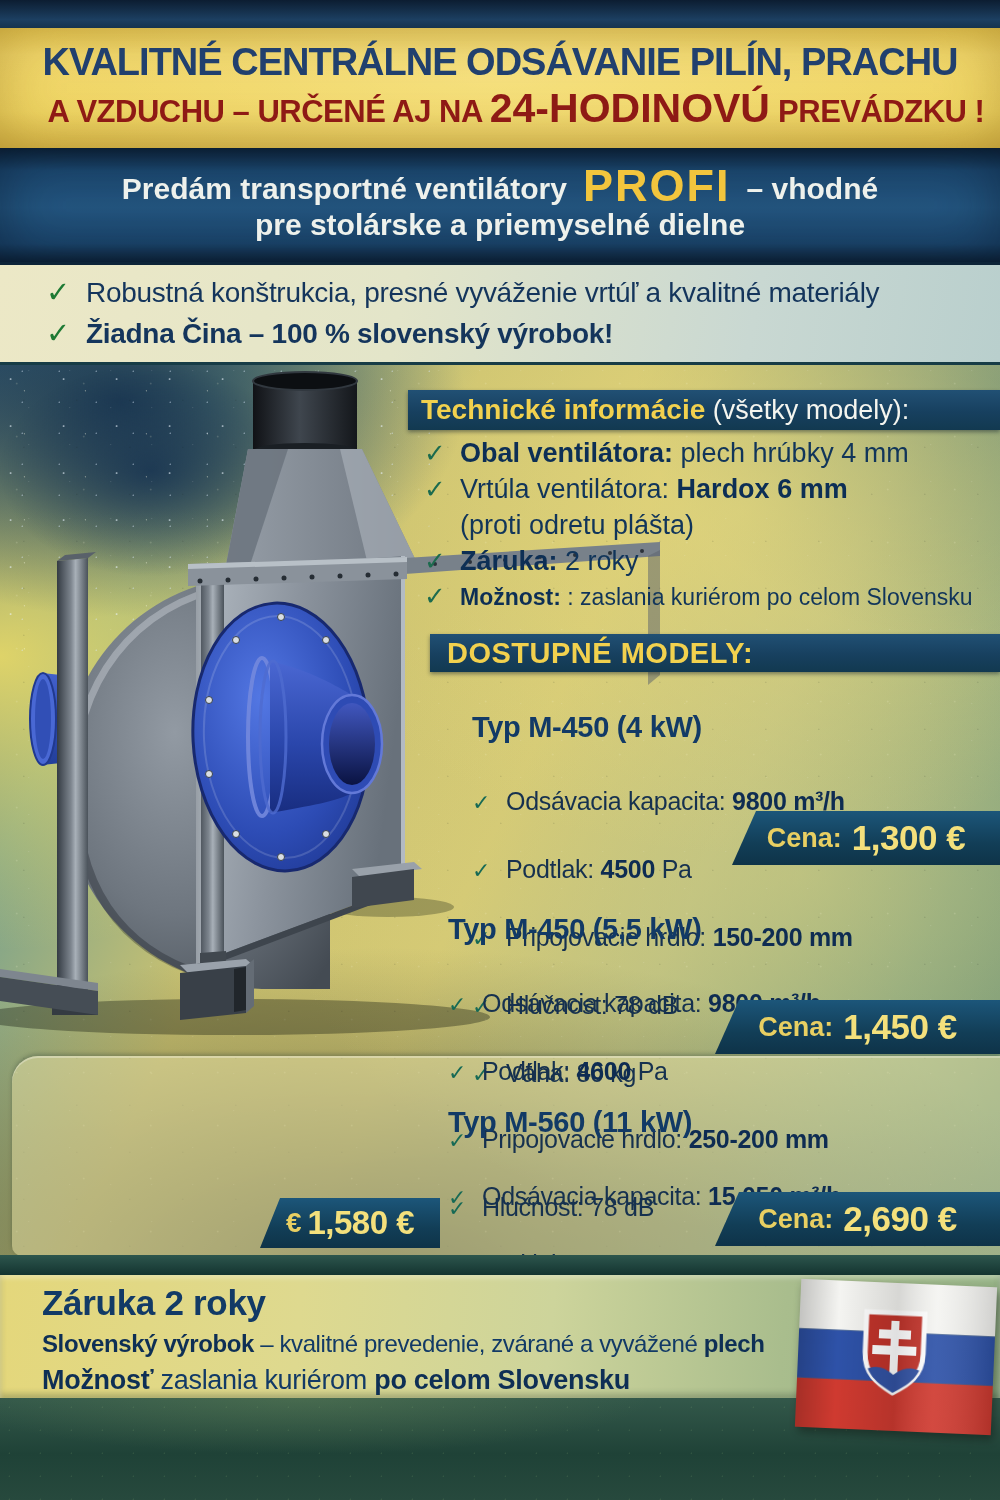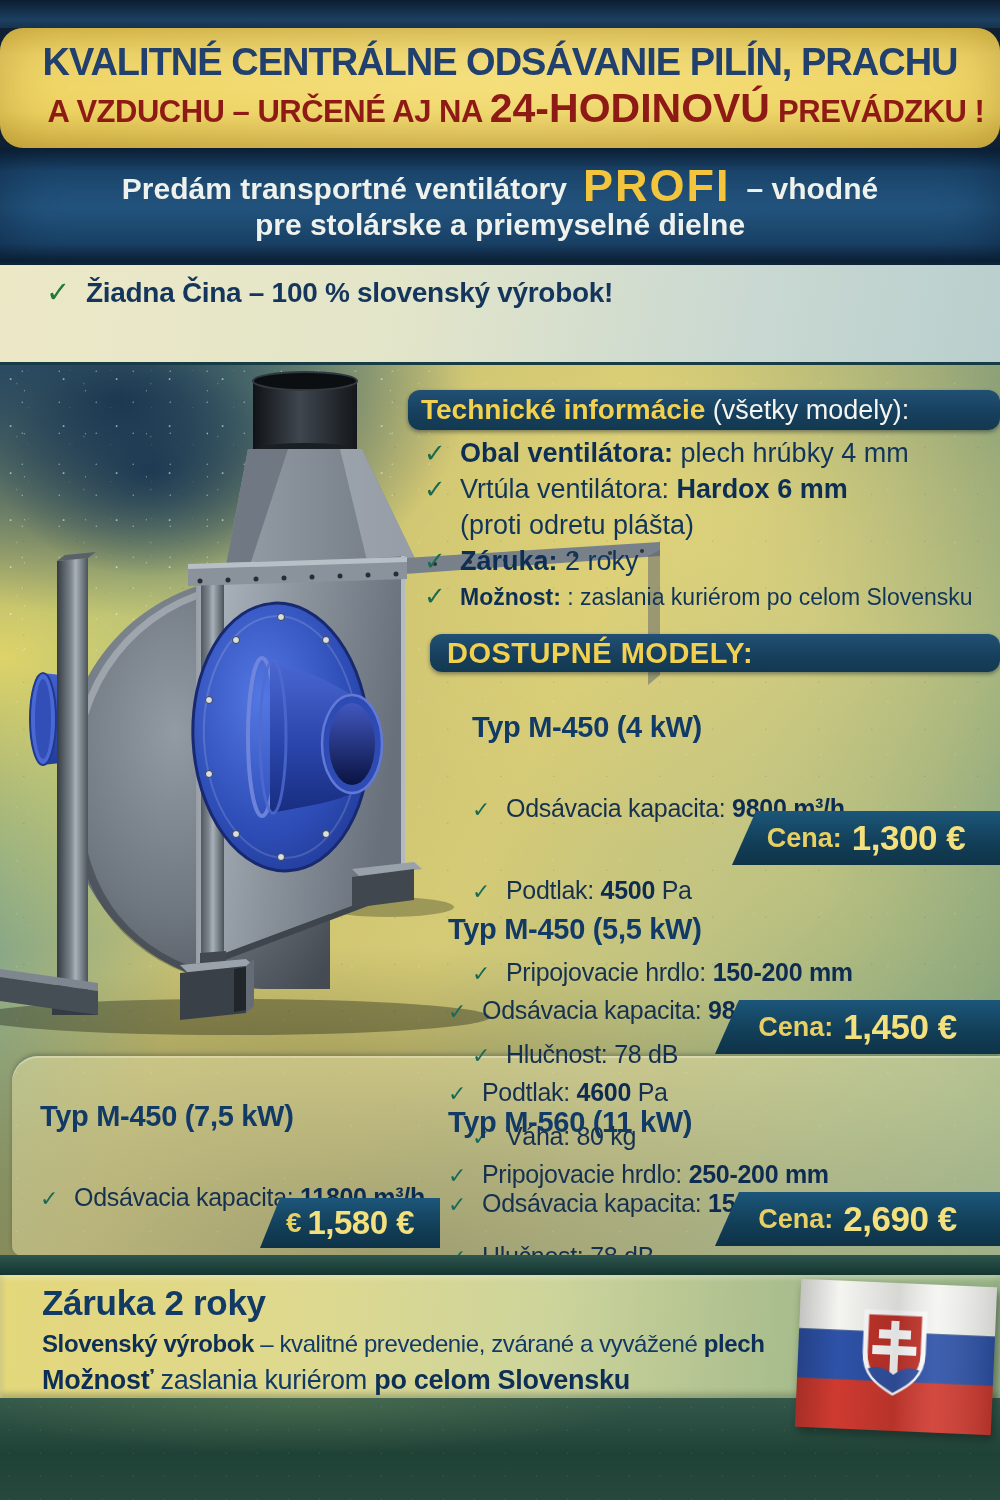--- a/index.html
+++ b/index.html
@@ -9,21 +9,21 @@
 
   
   .top-edge{left:0;top:0;width:1000px;height:28px;
     background:linear-gradient(180deg,#0c1d31,#1c3f61 70%,#16334e);}
 
   
   .banner{left:0;top:28px;width:1000px;height:120px;text-align:center;
     background:
       radial-gradient(700px 160px at 50% 40%, rgba(255,240,160,.45), rgba(255,240,160,0) 80%),
       linear-gradient(180deg,#e3c44f 0%,#f0d566 22%,#eed35f 70%,#d9b94a 100%);
-    box-shadow:inset 0 0 55px rgba(120,85,15,.35);border-radius:23px;}
+    box-shadow:inset 0 0 55px rgba(120,85,15,.35);}
   .banner .b1{margin-top:13px;font-size:38px;font-weight:700;color:#21406e;
     letter-spacing:-1px;white-space:nowrap;}
   .banner .b2{margin-top:1px;font-size:31px;font-weight:700;color:#8e1a15;
     letter-spacing:-0.5px;white-space:pre;padding-left:32px;}
   .banner .b2 .big{font-size:41px;letter-spacing:0;}
 
   
   .intro{left:0;top:148px;width:1000px;height:114px;text-align:center;color:#eef1ec;
     background:linear-gradient(180deg,#0d2338 0%,#1d4a72 20%,#23557f 52%,#1c476e 84%,#0d2338 100%);
     box-shadow:inset 0 0 60px rgba(5,20,40,.5);}
@@ -61,37 +61,37 @@
       radial-gradient(2px 2px at 20% 30%, rgba(235,245,255,.8), transparent 70%),
       radial-gradient(1.5px 1.5px at 60% 20%, rgba(220,235,255,.7), transparent 70%),
       radial-gradient(1.5px 1.5px at 40% 60%, rgba(255,255,230,.5), transparent 70%),
       radial-gradient(closest-side at 35% 32%, rgba(20,48,80,.8), rgba(20,48,80,0));
     background-size:53px 47px,37px 31px,61px 43px,100% 100%;}
 
   .fan{left:0;top:0;width:740px;height:670px;z-index:1;}
 
   
   .navy-bar{background:linear-gradient(180deg,#215074 0%,#17405f 55%,#123950 100%);
-    box-shadow:0 2px 4px rgba(10,25,40,.45);white-space:pre;z-index:2;border-radius:12px;}
+    box-shadow:0 2px 4px rgba(10,25,40,.45);white-space:pre;z-index:2;}
   .tech-bar{left:408px;top:25px;width:592px;height:40px;font-size:27px;line-height:40px;
     color:#f4f5ef;padding-left:13px;box-sizing:border-box;}
   .tech-bar b{color:#f2d14e;font-size:28px;}
   .models-bar{left:430px;top:269px;width:570px;height:38px;font-size:29px;line-height:38px;
     font-weight:700;color:#f2d14e;padding-left:17px;box-sizing:border-box;letter-spacing:.5px;}
 
   .tech-list{left:408px;top:70px;width:592px;z-index:2;margin-left:16px;}
   .titem{font-size:27px;line-height:36px;color:#11355a;white-space:pre;}
   .titem .chk{display:inline-block;width:36px;color:#1c6b4e;font-weight:700;font-size:26px;}
   .titem b{color:#0d2f55;}
   .titem.cont{padding-left:36px;}
   .titem.small{font-size:23px;line-height:34px;}
 
   .model{position:absolute;white-space:pre;z-index:2;}
   .model h3{font-size:29px;color:#123a66;margin:0 0 6px 0;letter-spacing:-0.3px;}
-  .spec{font-size:25px;line-height:44px;color:#16314f;letter-spacing:-0.3px;}
+  .spec{font-size:25px;line-height:31px;color:#16314f;letter-spacing:-0.3px;}
   .spec .chk{display:inline-block;width:34px;color:#176a55;font-weight:700;font-size:22px;}
   .spec b{color:#0e2c52;}
   .m1{left:448px;top:310px;margin-left:24px;} .m2{left:448px;top:512px;}
   .m3{left:40px;top:699px;}  .m4{left:448px;top:705px;}
 
   .band{left:12px;top:691px;width:988px;height:200px;z-index:1;
     background:rgba(236,229,170,.48);border-radius:26px 0 0 10px;
     box-shadow:inset 0 2px 0 rgba(255,255,255,.3), 0 -2px 4px rgba(30,50,45,.3);}
   .divider{left:0;top:890px;width:1000px;height:20px;z-index:2;
     background:linear-gradient(180deg,#2d564d,#143430);}
@@ -141,20 +141,21 @@
     <div class="b1">KVALITNÉ CENTRÁLNE ODSÁVANIE PILÍN, PRACHU</div>
     <div class="b2"><span>A VZDUCHU – URČENÉ AJ NA </span><span class="big">24-HODINOVÚ</span><span> PREVÁDZKU !</span></div>
   </div>
 
   <div class="abs intro">
     <div class="i1"><span>Predám transportné ventilátory</span><span class="profi">PROFI</span><span>– vhodné</span></div>
     <div class="i2">pre stolárske a priemyselné dielne</div>
   </div>
 
   <div class="abs features">
+    <div class="feat"><span class="chk">✓</span><span class="ftext">Robustná konštrukcia, presné vyváženie vrtúľ a kvalitné materiály</span></div>
     <div class="feat bold"><span class="chk">✓</span><span class="ftext">Žiadna Čina – 100 % slovenský výrobok!</span></div>
   </div>
 
   <div class="abs main">
     <div class="abs stars"></div>
 
     <svg class="abs fan" viewBox="0 0 740 670">
       <defs>
         <linearGradient id="cylG" x1="0" y1="0" x2="1" y2="0">
           <stop offset="0" stop-color="#101216"></stop>
@@ -340,28 +341,20 @@
 
     <div class="model m2">
       <h3>Typ M-450 (5,5 kW)</h3>
       <div class="spec"><span class="chk">✓</span><span>Odsávacia kapacita: </span><b>9800 m³/h</b><span></span></div>
       <div class="spec"><span class="chk">✓</span><span>Podtlak: </span><b>4600</b><span> Pa</span></div>
       <div class="spec"><span class="chk">✓</span><span>Pripojovacie hrdlo: </span><b>250-200 mm</b><span></span></div>
       <div class="spec"><span class="chk">✓</span><span>Hlučnost: </span><b></b><span>78 dB</span></div>
       <div class="spec"><span class="chk">✓</span><span>Váha: </span><b></b><span>182 kg</span></div>
     </div>
 
-    <div class="model m3">
-      <h3>Typ M-450 (7,5 kW)</h3>
-      <div class="spec"><span class="chk">✓</span><span>Odsávacia kapacita: </span><b>11800 m³/h</b><span></span></div>
-      <div class="spec"><span class="chk">✓</span><span>Podtlak: </span><b>4600</b><span> Pa</span></div>
-      
-      
-      
-    </div>
 
     <div class="model m4">
       <h3>Typ M-560 (11 kW)</h3>
       <div class="spec"><span class="chk">✓</span><span>Odsávacia kapacita: </span><b>15 050 m³/h</b><span></span></div>
       <div class="spec"><span class="chk">✓</span><span>Podtlak: </span><b>4600</b><span> Pa</span></div>
       
       
       
     </div>
 

